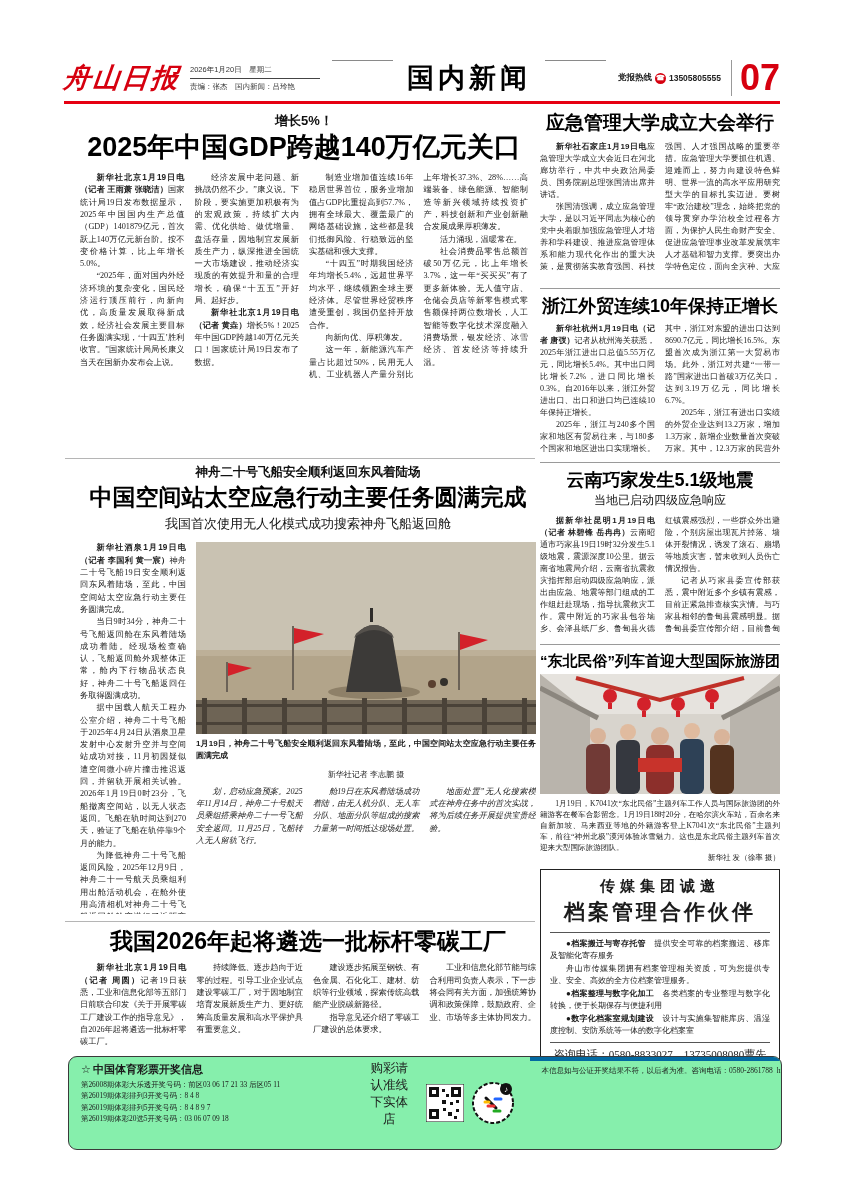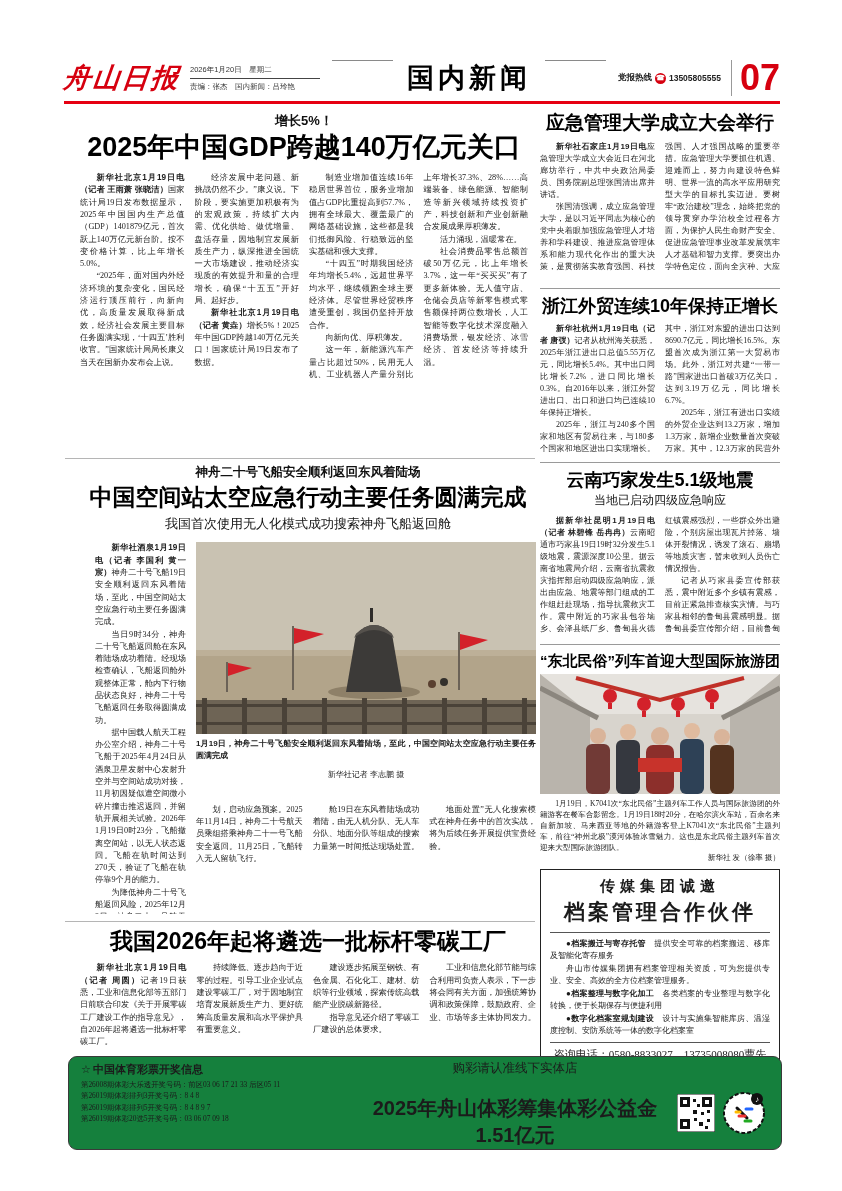--- a/index.html
+++ b/index.html
@@ -34,27 +34,27 @@
   
   .gdp{position:absolute;left:80px;top:112px;width:448px;}
   .gdp .headline{font-size:27px;margin-top:2px;}
   .gdp .body{margin-top:9px;height:262px;}
   
   .shenzhou{position:absolute;left:80px;top:464px;width:456px;}
   .shenzhou .kicker{font-size:12.5px;}
   .shenzhou .headline{font-size:23px;margin-top:3px;}
   .shenzhou .subhead{margin-top:5px;}
   .sz-flex{display:flex;margin-top:9px;}
-  .sz-left{width:106px;height:372px;overflow:hidden;margin-left:15px;}
+  .sz-left{width:106px;height:372px;overflow:hidden;}
   .sz-right{width:340px;margin-left:10px;}
   .sz-photo{width:340px;height:192px;display:block;}
   .sz-caption{font-size:8px;font-weight:bold;line-height:1.4;margin-top:4px;text-align:justify;
               font-family:"Liberation Sans",sans-serif;}
   .sz-credit{font-size:8px;text-align:center;margin-top:8px;font-family:"Liberation Sans",sans-serif;}
-  .sz-bottom{margin-top:24px;height:118px;}
+  .sz-bottom{margin-top:6px;height:118px;font-style:italic;}
   
   .carbon{position:absolute;left:80px;top:928px;width:456px;}
   .carbon .headline{font-size:23px;}
   .carbon .body{margin-top:8px;height:92px;}
   
   .rail{position:absolute;left:540px;top:112px;width:240px;}
   .rail .headline{font-family:"Liberation Sans",sans-serif;}
   .rail .body{font-size:8px;}
   .rail-div{height:1px;background:#9a9a9a;margin:7px 0;}
   .hl-emerg{font-size:19px;}
@@ -77,21 +77,21 @@
   .ad-body{font-size:8px;line-height:1.5;text-align:justify;}
   .ad-body p{margin:0 0 1px 0;text-indent:2em;}
   .ad-body p b{font-weight:bold;}
   .ad-phone{border-top:1px solid #555;margin-top:5px;padding:4px 0;text-align:center;font-size:11px;}
   
   .void-box{border:1.5px solid #222;margin-top:6px;display:flex;align-items:center;padding:4px 6px;}
   .void-label{font-size:19px;font-weight:bold;white-space:nowrap;font-family:"Liberation Sans",sans-serif;}
   .void-text{font-size:7.6px;line-height:1.45;margin-left:6px;text-align:justify;}
   
   .strip{position:absolute;left:68px;top:1056px;width:712px;height:92px;border:1.5px solid #3a3a3a;
-         border-radius:9px;display:flex;flex-direction:column;overflow:hidden;background:#15803d;}
+         border-radius:9px;display:flex;overflow:hidden;background:#86efac;}
   .strip-main{flex:1;display:flex;}
   .lotto{width:286px;padding:5px 0 0 12px;}
   .lotto-title{font-size:11px;font-weight:bold;font-family:"Liberation Sans",sans-serif;}
   .lotto-title .star{font-weight:normal;margin-right:2px;}
   .lotto-lines{font-size:7.4px;line-height:1.55;margin-top:2px;}
   .lotto-lines p{margin:0;text-indent:0;}
   .strip-ad{flex:1;text-align:center;padding-top:3px;}
   .strip-ad .l1{font-size:12.5px;font-family:"Liberation Sans",sans-serif;}
   .strip-ad .l2{font-size:20px;font-weight:bold;font-family:"Liberation Sans",sans-serif;margin-top:18px;}
   .strip-ad .l3{font-size:13px;font-weight:bold;font-style:italic;letter-spacing:3px;margin-top:2px;}

